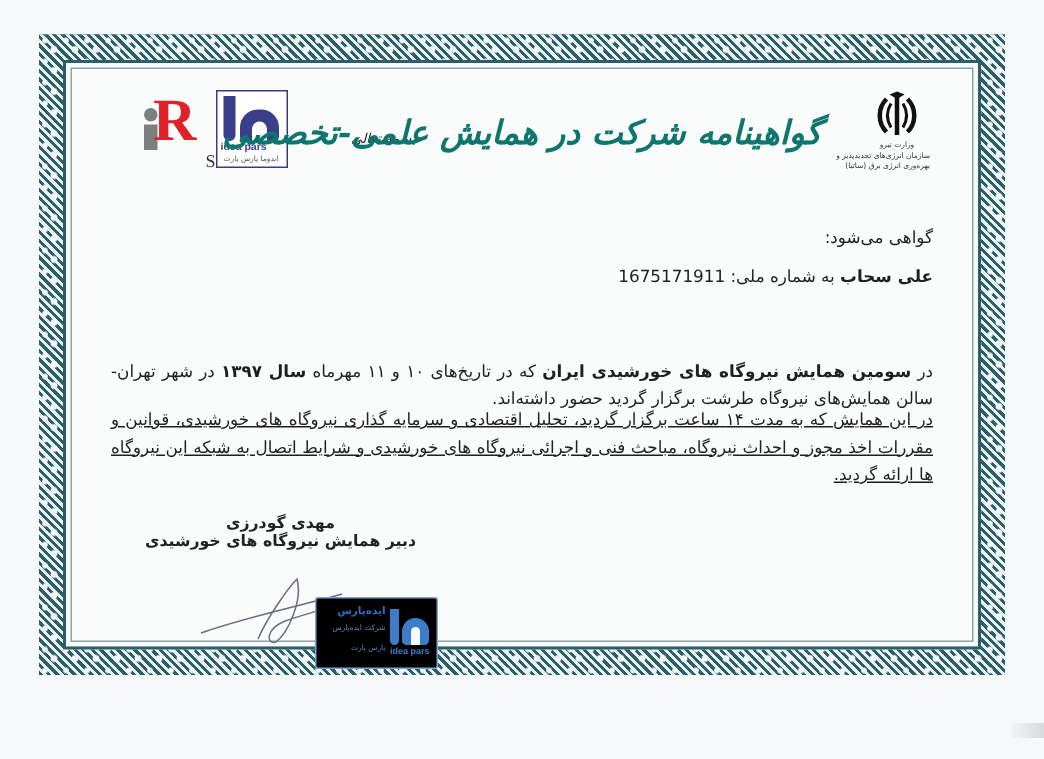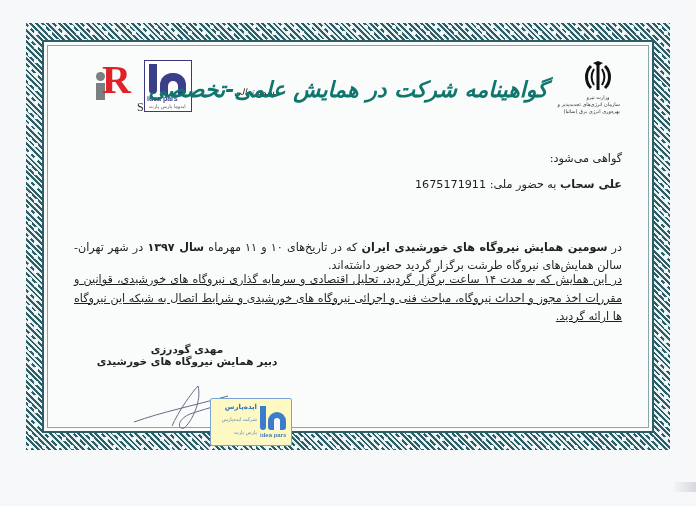--- a/index.html
+++ b/index.html
@@ -65,21 +65,21 @@
     .recipient .name { font-weight: bold; margin-top: 29px; }
     .para1 { top: 169px; line-height: 18px; text-align: justify; margin-top: 28px; }
     .para1 .b { font-weight: bold; }
     .para2 { top: 229px; line-height: 18.5px; text-align: justify; text-decoration: underline; }
 
     .signature { position: absolute; left: 48px; top: 301px; width: 190px; text-align: center; direction: rtl; }
     .signature .n { font-weight: bold; font-size: 10.5px; color: #222; }
     .signature .r { font-weight: bold; font-size: 10.5px; color: #222; margin-top: 0; }
     .sig-scribble { position: absolute; left: 88px; top: 340px; }
 
-    .stamp { position: absolute; left: 166px; top: 356px; width: 80px; height: 46px; border: 1px solid #7aa4d6; border-radius: 2px; background: #fef9c3; }
+    .stamp { position: absolute; left: 166px; top: 356px; width: 80px; height: 46px; border: 1px solid #7aa4d6; border-radius: 2px; background: #000000; }
     .stamp .s1 { position: absolute; right: 34px; top: 4px; font-size: 7px; font-weight: bold; color: #2a70c0; direction: rtl; }
     .stamp .s2 { position: absolute; right: 34px; top: 17px; font-size: 5px; color: #5a86c0; direction: rtl; }
     .stamp .s3 { position: absolute; right: 34px; top: 30px; font-size: 5px; color: #5a86c0; direction: rtl; }
     .stamp .mark { position: absolute; right: 3px; top: 3px; width: 28px; height: 34px; }
     .stamp .mark .a { position: absolute; left: 0; top: 4px; width: 6px; height: 24px; background: #3c7cc8; border-radius: 0 0 3px 3px; }
     .stamp .mark .b { position: absolute; left: 8px; top: 10px; width: 18px; height: 18px; background: #3c7cc8; border-radius: 9px 9px 3px 3px; }
     .stamp .mark .b::after { content: ""; position: absolute; left: 6px; top: 6px; width: 6px; height: 12px; background: #f5f8fc; border-radius: 3px 3px 0 0; }
     .stamp .mark .t { position: absolute; left: 0; top: 30px; font: bold 6px "Liberation Sans", sans-serif; color: #3c7cc8; white-space: nowrap; }
   </style>
 </head>
@@ -117,21 +117,21 @@
         </svg>
         <div class="line">وزارت نیرو</div>
         <div class="line">سازمان انرژی‌های تجدیدپذیر و</div>
         <div class="line">بهره‌وری انرژی برق (ساتبا)</div>
       </div>
 
       <div class="body-text certify">گواهی می‌شود:</div>
 
       <div class="body-text recipient">
         <span class="name">علی سحاب</span>
-        <span>به حضور ملی:</span>
+        <span>به شماره ملی:</span>
         <span>1675171911</span>
       </div>
 
       <div class="body-text para1"><span>در </span><span class="b">سومین همایش نیروگاه های خورشیدی ایران</span><span> که در تاریخ‌های ۱۰ و ۱۱ مهرماه </span><span class="b">سال ۱۳۹۷</span><span> در شهر تهران- سالن همایش‌های نیروگاه طرشت برگزار گردید حضور داشته‌اند.</span></div>
 
       <div class="body-text para2">در این همایش که به مدت ۱۴ ساعت برگزار گردید، تحلیل اقتصادی و سرمایه گذاری نیروگاه های خورشیدی، قوانین و مقررات اخذ مجوز و احداث نیروگاه، مباحث فنی و اجرائی نیروگاه های خورشیدی و شرایط اتصال به شبکه این نیروگاه ها ارائه گردید.</div>
 
       <div class="signature">
         <div class="n">مهدی گودرزی</div>
         <div class="r">دبیر همایش نیروگاه های خورشیدی</div>

